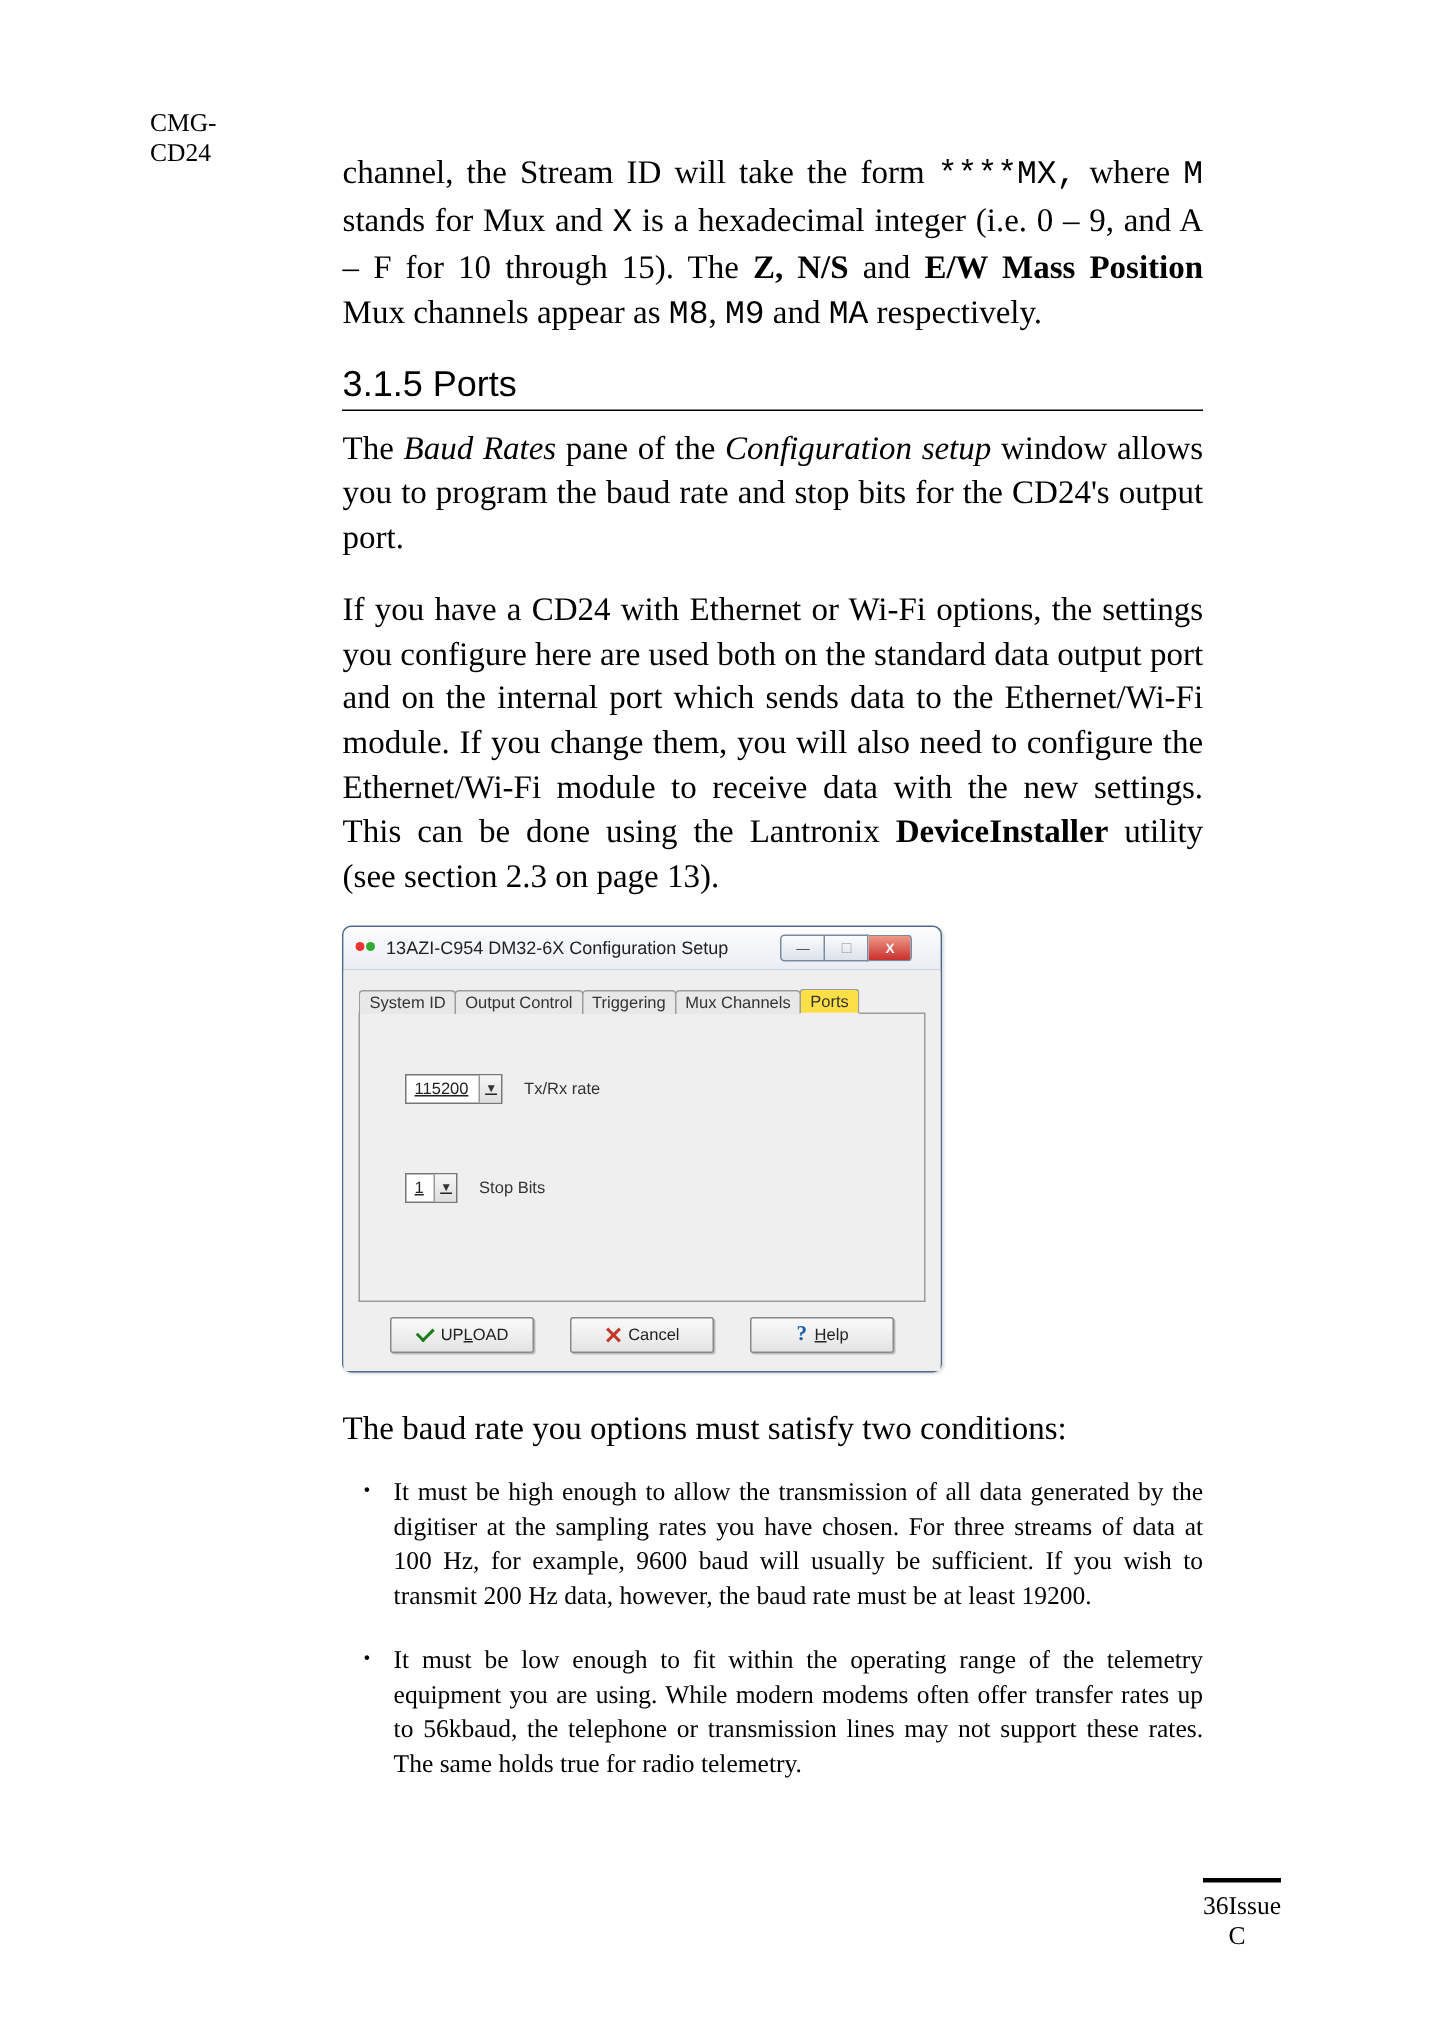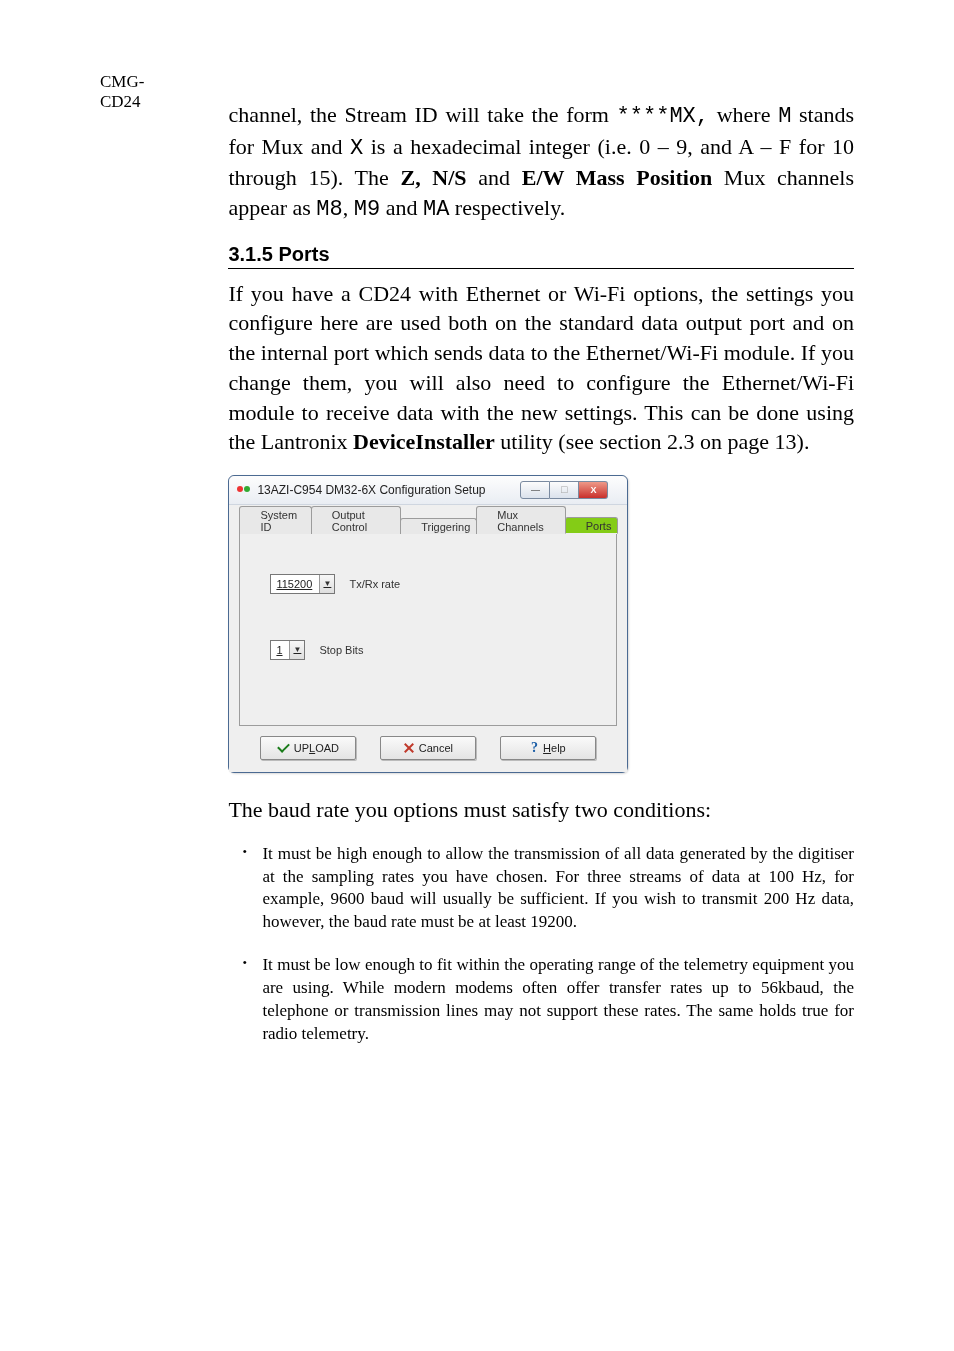--- a/index.html
+++ b/index.html
@@ -34,22 +34,22 @@
   }
   .para {
     font-size: 22px;
     line-height: 1.35;
     text-align: justify;
     margin: 0 0 18px 0;
   }
   .mono { font-family: "Courier New", monospace; }
   .section-heading {
     font-family: Arial, Helvetica, sans-serif;
-    font-weight: bold;
-    font-size: 20px;
+    font-weight: normal;
+    font-size: 24px;
     margin-top: 10px;
     margin-bottom: 2px;
   }
   .hr-thin {
     border: none;
     border-top: 1.5px solid #000;
     margin: 0 0 10px 0;
   }
   .italic { font-style: italic; }
   .bold { font-weight: bold; }
@@ -109,33 +109,33 @@
     background: #efefef;
   }
   .tabs-row {
     display:flex;
     align-items:flex-end;
     border-bottom: 1px solid #9c9c9c;
     height: 20px;
     font-size: 11px;
   }
   .tab {
-    padding: 2px 6px 1px 20px;
+    padding: 2px 6px 1px 6px;
     border: 1px solid #9c9c9c;
     border-bottom: none;
     margin-right: -1px;
     background: #e8e8e8;
     color:#333;
     border-radius: 3px 3px 0 0;
     position: relative;
     top: 1px;
   }
   .tab.sep { border-right: 1px solid #9c9c9c; }
   .tab.active {
-    background: #84cc16;
+    background: #fde047;
     border-bottom: 1px solid #efefef;
     z-index: 2;
     top:1px;
   }
   .tab-panel {
     border: 1px solid #9c9c9c;
     border-top: none;
     height: 192px;
     padding: 40px 18px 0 30px;
     background: #efefef;
@@ -242,20 +242,23 @@
 
   <div class="body-content">
 
     <p class="para">
       <span>channel, the Stream ID will take the form </span><span class="mono">****MX,</span><span> where </span><span class="mono">M</span><span> stands for Mux and </span><span class="mono">X</span><span> is a hexadecimal integer (i.e. 0 – 9, and A – F for 10 through 15).   The </span><span class="bold">Z, N/S</span><span> and </span><span class="bold">E/W Mass Position</span><span> Mux channels appear as </span><span class="mono">M8</span><span>, </span><span class="mono">M9</span><span> and </span><span class="mono">MA</span><span> respectively.</span>
     </p>
 
     <div class="section-heading">3.1.5  Ports</div>
     <hr class="hr-thin">
 
+    <p class="para">
+      <span>The </span><span class="italic">Baud Rates</span><span> pane of the </span><span class="italic">Configuration setup</span><span> window allows you to program the baud rate and stop bits for the CD24's output port.</span>
+    </p>
 
     <p class="para">
       <span>If you have a CD24 with Ethernet or Wi-Fi options, the settings you configure here are used both on the standard data output port and on the internal port which sends data to the Ethernet/Wi-Fi module.   If you change them, you will also need to configure the Ethernet/Wi-Fi module to receive data with the new settings.  This can be done using the Lantronix </span><span class="bold">DeviceInstaller</span><span> utility (see section 2.3 on page 13).</span>
     </p>
 
     <div class="dialog">
       <div class="titlebar">
         <div class="title-left">
           <span class="app-icon"></span>
           <span class="title-text">13AZI-C954 DM32-6X Configuration Setup</span>
@@ -315,14 +318,21 @@
 
     <p class="para">The baud rate you options must satisfy two conditions:</p>
 
     <ul class="bullets">
       <li>It must be high enough to allow the transmission of all data generated by the digitiser at the sampling rates you have chosen. For three streams of data at 100 Hz, for example, 9600 baud will usually be sufficient.   If you wish to transmit 200 Hz data, however, the baud rate must be at least 19200.</li>
       <li>It must be low enough to fit within the operating range of the telemetry equipment you are using.   While modern modems often offer transfer rates up to 56kbaud, the telephone or transmission lines may not support these rates.  The same holds true for radio telemetry.</li>
     </ul>
 
   </div>
 
+  <div class="footer">
+    <hr class="hr-thick">
+    <div class="footer-row">
+      <span>36</span>
+      <span>Issue C</span>
+    </div>
+  </div>
 
 </div>
 
 </body></html>

